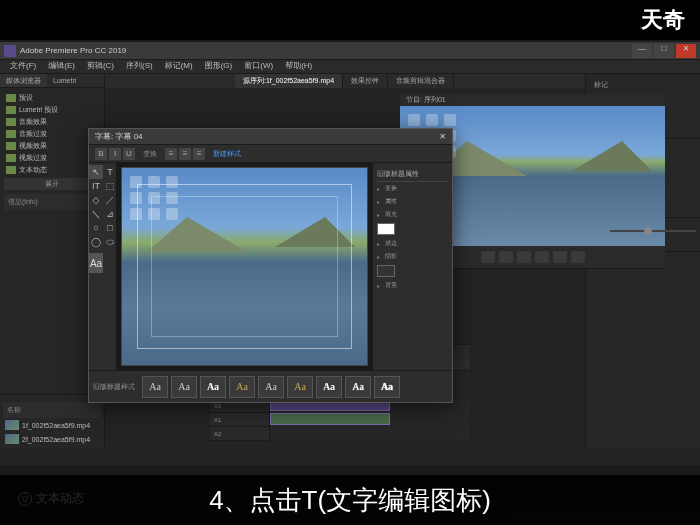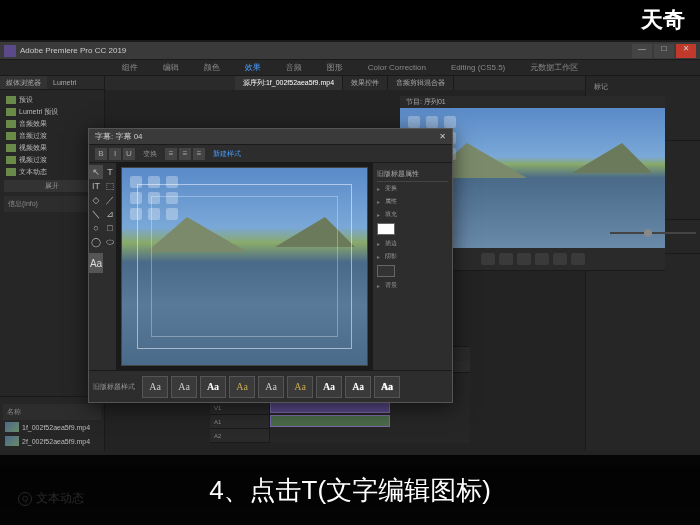--- a/index.html
+++ b/index.html
@@ -128,21 +128,21 @@
 
 .style-presets { height: 32px; background: #2d2d2d; border-top: 1px solid #1a1a1a; display: flex; align-items: center; padding: 0 4px; gap: 3px; }
 .preset-label { color: #999; font-size: 7px; margin-right: 4px; }
 .style-thumb { width: 26px; height: 22px; background: #3a3a3a; border: 1px solid #555; display: flex; align-items: center; justify-content: center; color: #ccc; font-size: 10px; cursor: pointer; font-family: serif; }
 .style-thumb.serif { font-family: Georgia, serif; }
 .style-thumb.bold { font-weight: bold; color: #fff; }
 .style-thumb.gold { color: #c8a850; }
 .style-thumb.outline { color: #fff; text-shadow: 0 0 1px #fff; }
 
 
-.caption-overlay { position: absolute; bottom: 0; left: 0; right: 0; height: 70px; background: rgba(0,0,0,0.85); display: flex; align-items: center; justify-content: center; z-index: 200; margin-top: 12px; }
+.caption-overlay { position: absolute; bottom: 0; left: 0; right: 0; height: 50px; background: rgba(0,0,0,0.85); display: flex; align-items: center; justify-content: center; z-index: 200; margin-top: 12px; }
 .caption-text { color: #fff; font-size: 26px; }
 .brand-watermark { position: absolute; bottom: 18px; left: 18px; color: #fff; font-size: 12px; display: flex; align-items: center; gap: 4px; }
 .brand-icon { width: 14px; height: 14px; border: 1.5px solid #fff; border-radius: 50%; display: flex; align-items: center; justify-content: center; font-size: 8px; }
 </style>
 </head>
 <body>
 
 <div class="top-black">
   <span class="top-brand">天奇</span>
 </div>
@@ -152,32 +152,31 @@
   <div class="titlebar">
     <div class="titlebar-icon"></div>
     <span class="titlebar-text">Adobe Premiere Pro CC 2019</span>
     <div class="titlebar-controls">
       <div class="titlebar-btn">—</div>
       <div class="titlebar-btn">□</div>
       <div class="titlebar-btn titlebar-close">✕</div>
     </div>
   </div>
 
-
-  <div class="workspace-bar">
-    <span class="ws-item">组件</span>
-    <span class="ws-item">编辑</span>
-    <span class="ws-item">颜色</span>
-    <span class="ws-item active">效果</span>
-    <span class="ws-item">音频</span>
-    <span class="ws-item">图形</span>
-    <span class="ws-item">Color Correction</span>
-    <span class="ws-item">Editing (CS5.5)</span>
-    <span class="ws-item">元数据工作区</span>
-  </div>
+  <div class="menubar">
+    <span class="menu-item">文件(F)</span>
+    <span class="menu-item">编辑(E)</span>
+    <span class="menu-item">剪辑(C)</span>
+    <span class="menu-item">序列(S)</span>
+    <span class="menu-item">标记(M)</span>
+    <span class="menu-item">图形(G)</span>
+    <span class="menu-item">窗口(W)</span>
+    <span class="menu-item">帮助(H)</span>
+  </div>
+
 
   <div class="main-layout">
 
     <div class="left-panel">
       <div class="panel-tab-row">
         <span class="panel-tab active">媒体浏览器</span>
         <span class="panel-tab">Lumetri</span>
       </div>
       <div class="effects-list">
         <div class="effect-item">

